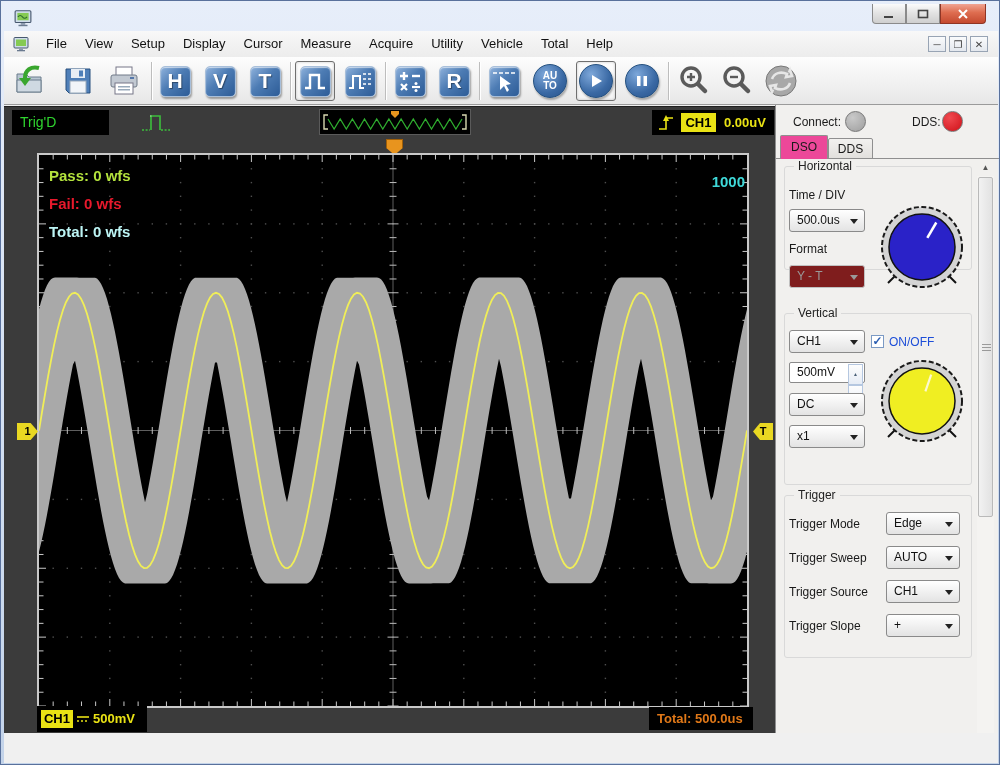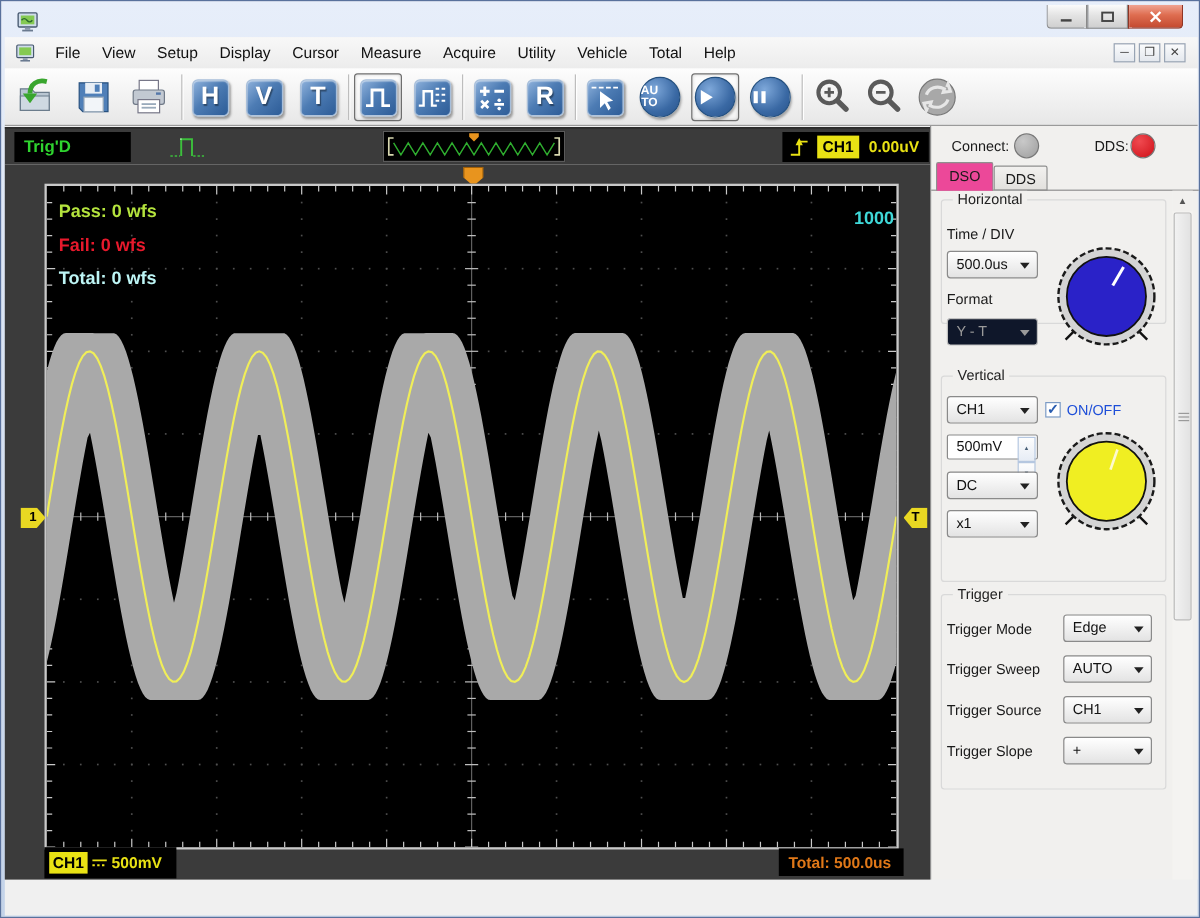--- a/index.html
+++ b/index.html
@@ -15,26 +15,26 @@
 .client{position:absolute;left:3px;top:30px;width:994px;height:732px;background:#f0f0f0}
 .menubar{position:absolute;left:0;top:0;width:100%;height:26px;background:linear-gradient(#f8f8f8,#ececec);display:flex;align-items:center}
 .menu-item{padding:0 9px;font-size:13px;color:#111;height:22px;line-height:22px}
 .mdibtns{position:absolute;right:10px;top:5px;display:flex;gap:3px}
 .mdibtn{width:18px;height:16px;border:1px solid #98a4b4;background:linear-gradient(#fafbfc,#e4e8ee);color:#444;font-size:10px;display:flex;align-items:center;justify-content:center}
 .toolbar{position:absolute;left:0;top:26px;width:100%;height:48px;background:linear-gradient(#fdfdfd,#e7e7e7);border-bottom:1px solid #9a9a9a}
 .tbtn{position:absolute;top:4px;width:40px;height:40px;display:flex;align-items:center;justify-content:center}
 .tbtn.pressed{border:1px solid #6f6f6f;border-radius:3px;background:rgba(255,255,255,.5);box-shadow:inset 0 0 3px rgba(0,0,0,.2)}
 .tsep{position:absolute;top:5px;width:1px;height:38px;background:#bdbdbd;box-shadow:1px 0 0 #fff}
 .sqbtn{width:31px;height:31px;border-radius:5px;background:linear-gradient(135deg,#8fb2dc 0%,#4d7cb4 45%,#2d5c97 100%);border:1px solid #a8bfda;box-shadow:inset 0 1px 1px rgba(255,255,255,.6),1px 2px 2px rgba(0,0,0,.35);color:#fff;font-weight:bold;font-size:21px;display:flex;align-items:center;justify-content:center;text-shadow:1px 1px 1px rgba(0,0,0,.4)}
-.cirbtn{width:34px;height:34px;border-radius:50%;background:radial-gradient(circle at 35% 30%,#7ea8da,#3a69a4 60%,#27528a);border:1px solid #24507f;box-shadow:1px 2px 2px rgba(0,0,0,.3);color:#fff;display:flex;align-items:center;}
+.cirbtn{width:34px;height:34px;border-radius:50%;background:radial-gradient(circle at 35% 30%,#7ea8da,#3a69a4 60%,#27528a);border:1px solid #24507f;box-shadow:1px 2px 2px rgba(0,0,0,.3);color:#fff;display:flex;align-items:center;justify-content:center}
 .autotxt{font-size:10px;font-weight:bold;line-height:10px;text-align:center}
 
 .strip{position:absolute;left:0;top:75px;width:771px;height:31px;background:#3b3b3b;border-top:1px solid #202020}
 .blackbox{position:absolute;background:#000}
-.trig-label{color:#2fd42f;font-size:14px;font-weight:bold;line-height:25px;padding-left:8px}
+.trig-label{color:#2fd42f;font-size:14px;font-weight:normal;line-height:25px;padding-left:8px}
 .preview{border:1px solid #5a5a5a}
 .ch-badge{position:absolute;background:#e9e214;color:#000;font-weight:bold;font-size:13px;text-align:center}
 .yel-text{position:absolute;color:#e9e214;font-weight:bold;font-size:13px}
 
 .scopearea{position:absolute;left:0;top:106px;width:771px;height:596px;background:#3b3b3b}
 .scope{position:absolute;left:33px;top:16px;width:712px;height:555px;border:2px solid #c9c9c9;background:#000}
 .marker{position:absolute;font-size:11px;font-weight:bold;color:#000;text-align:center}
 .mk-left{width:21px;height:17px;line-height:17px;background:#e9d822;clip-path:polygon(0 0,65% 0,100% 50%,65% 100%,0 100%)}
 .mk-right{width:20px;height:17px;line-height:17px;background:#e9d822;clip-path:polygon(35% 0,100% 0,100% 100%,35% 100%,0 50%)}
 .mk-top{width:17px;height:16px;background:#e8941e;border:1px solid #a05f08;clip-path:polygon(0 0,100% 0,100% 55%,50% 100%,0 55%)}
@@ -44,21 +44,21 @@
 .lbl{position:absolute;font-size:12px;color:#1a1a1a}
 .led{position:absolute;width:21px;height:21px;border-radius:50%;border:1px solid #777}
 .tab{position:absolute;font-size:12px;color:#1a1a1a;text-align:center;border:1px solid #8f8f8f}
 .tab.active{background:#ec4899;border-bottom:none;border-radius:2px 2px 0 0;z-index:2}
 .tab.inactive{background:linear-gradient(#f2f1ef,#e2e0dd);border-radius:2px 2px 0 0}
 .tabline{position:absolute;left:0;width:223px;height:1px;background:#8f8f8f}
 .fieldset{position:absolute;border:1px solid #d9d9d9;border-radius:3px}
 .legend{position:absolute;top:-8px;left:9px;background:#f1f0ee;padding:0 4px;font-size:12px;color:#222}
 .combo{position:absolute;width:76px;height:23px;border:1px solid #8a8a8a;border-radius:3px;background:linear-gradient(#ffffff,#f1f1f1 50%,#e3e3e3);font-size:12px;color:#111;line-height:21px;padding-left:7px}
 .combo .arr{position:absolute;right:6px;top:9px;width:0;height:0;border:4px solid transparent;border-top:5px solid #222;border-bottom:none}
-.combo.disabled{color:#9a9a9a;background:#0f172a;border-color:#c0c0c0}
+.combo.disabled{color:#9a9a9a;background:#7f1d1d;border-color:#c0c0c0}
 .combo.disabled .arr{border-top-color:#9a9a9a}
 .spin{position:absolute;width:76px;height:21px;border:1px solid #8a8a8a;border-radius:2px;background:#fff;font-size:12px;color:#111;line-height:19px;padding-left:7px}
 .spinbtns{position:absolute;right:1px;top:1px;width:15px;height:17px;display:flex;flex-direction:column}
 .spinbtn{flex:1;border:1px solid #b5c7e0;background:linear-gradient(#fdfdfd,#e6ecf5);font-size:5px;color:#4a6077;display:flex;align-items:center;justify-content:center}
 .checkbox{position:absolute;width:13px;height:13px;border:1px solid #7b9ac4;background:#fff;color:#2a5db0;font-size:12px;font-weight:bold;line-height:11px;text-align:center}
 .cb-label{position:absolute;font-size:12px;color:#1d4ed8}
 
 .sb{position:absolute;background:#f4f3f1}
 .sb-arrow{position:absolute;width:17px;height:17px;background:#f1f0ee;color:#555;font-size:8px;text-align:center;line-height:17px}
 .sb-thumb{position:absolute;left:1px;width:15px;background:linear-gradient(90deg,#f2f2f2,#e2e2e2);border:1px solid #b9b9b9;border-radius:2px}

